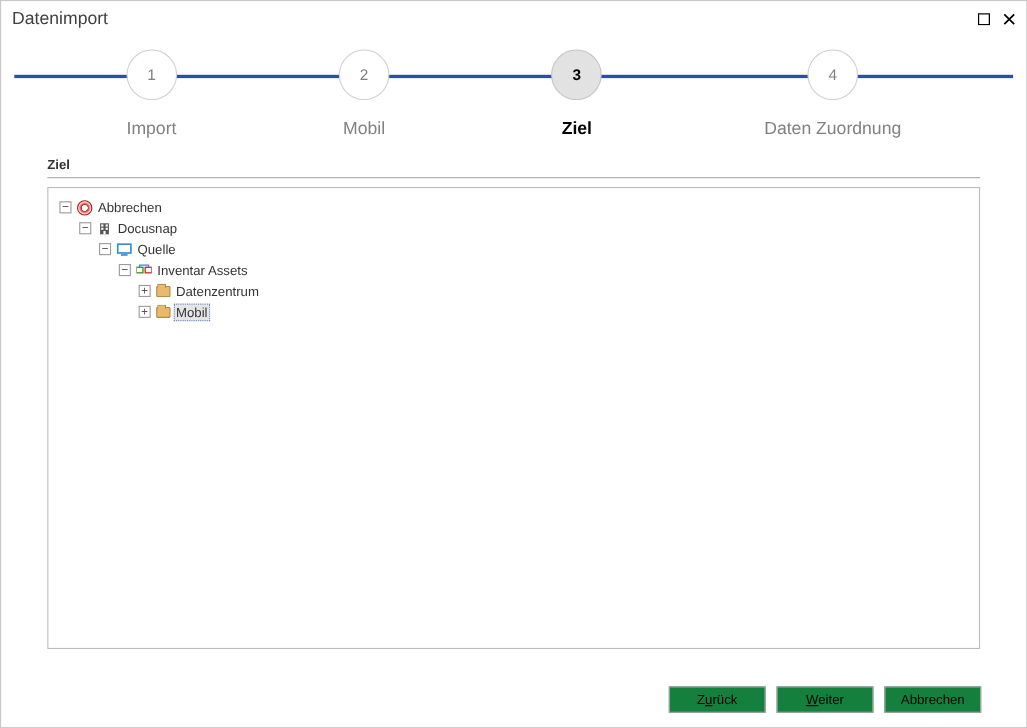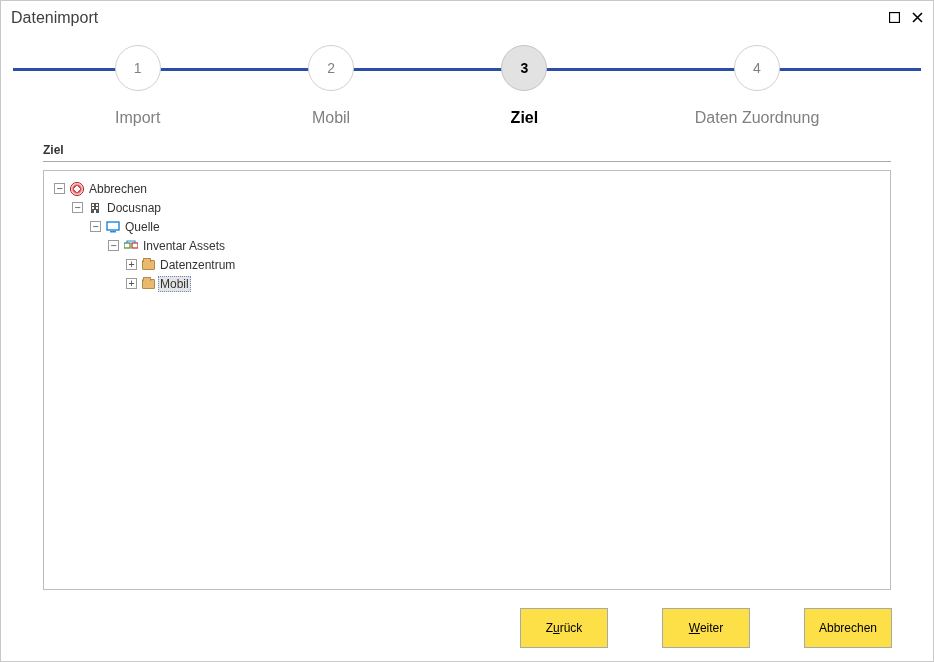--- a/index.html
+++ b/index.html
@@ -157,27 +157,26 @@
 .lvl5 { padding-left: 76px; }
 .button-bar {
   position: absolute;
   bottom: 14px;
   right: 42px;
   display: flex;
   gap: 10px;
 }
 .btn {
   min-width: 88px;
-  height: 40px;
-  background: #fde047;
+  height: 24px;
+  background: #15803d;
   border: 1px solid #a8a8a8;
   font-size: 12px;
   cursor: pointer;
   padding: 0 10px;
-  margin-left: 44px;
 }
 .u { text-decoration: underline; }
 </style>
 </head>
 <body>
 
 <div class="titlebar">
   <div class="titlebar-title">Datenimport</div>
   <div class="titlebar-controls">
     <span title="maximize">

